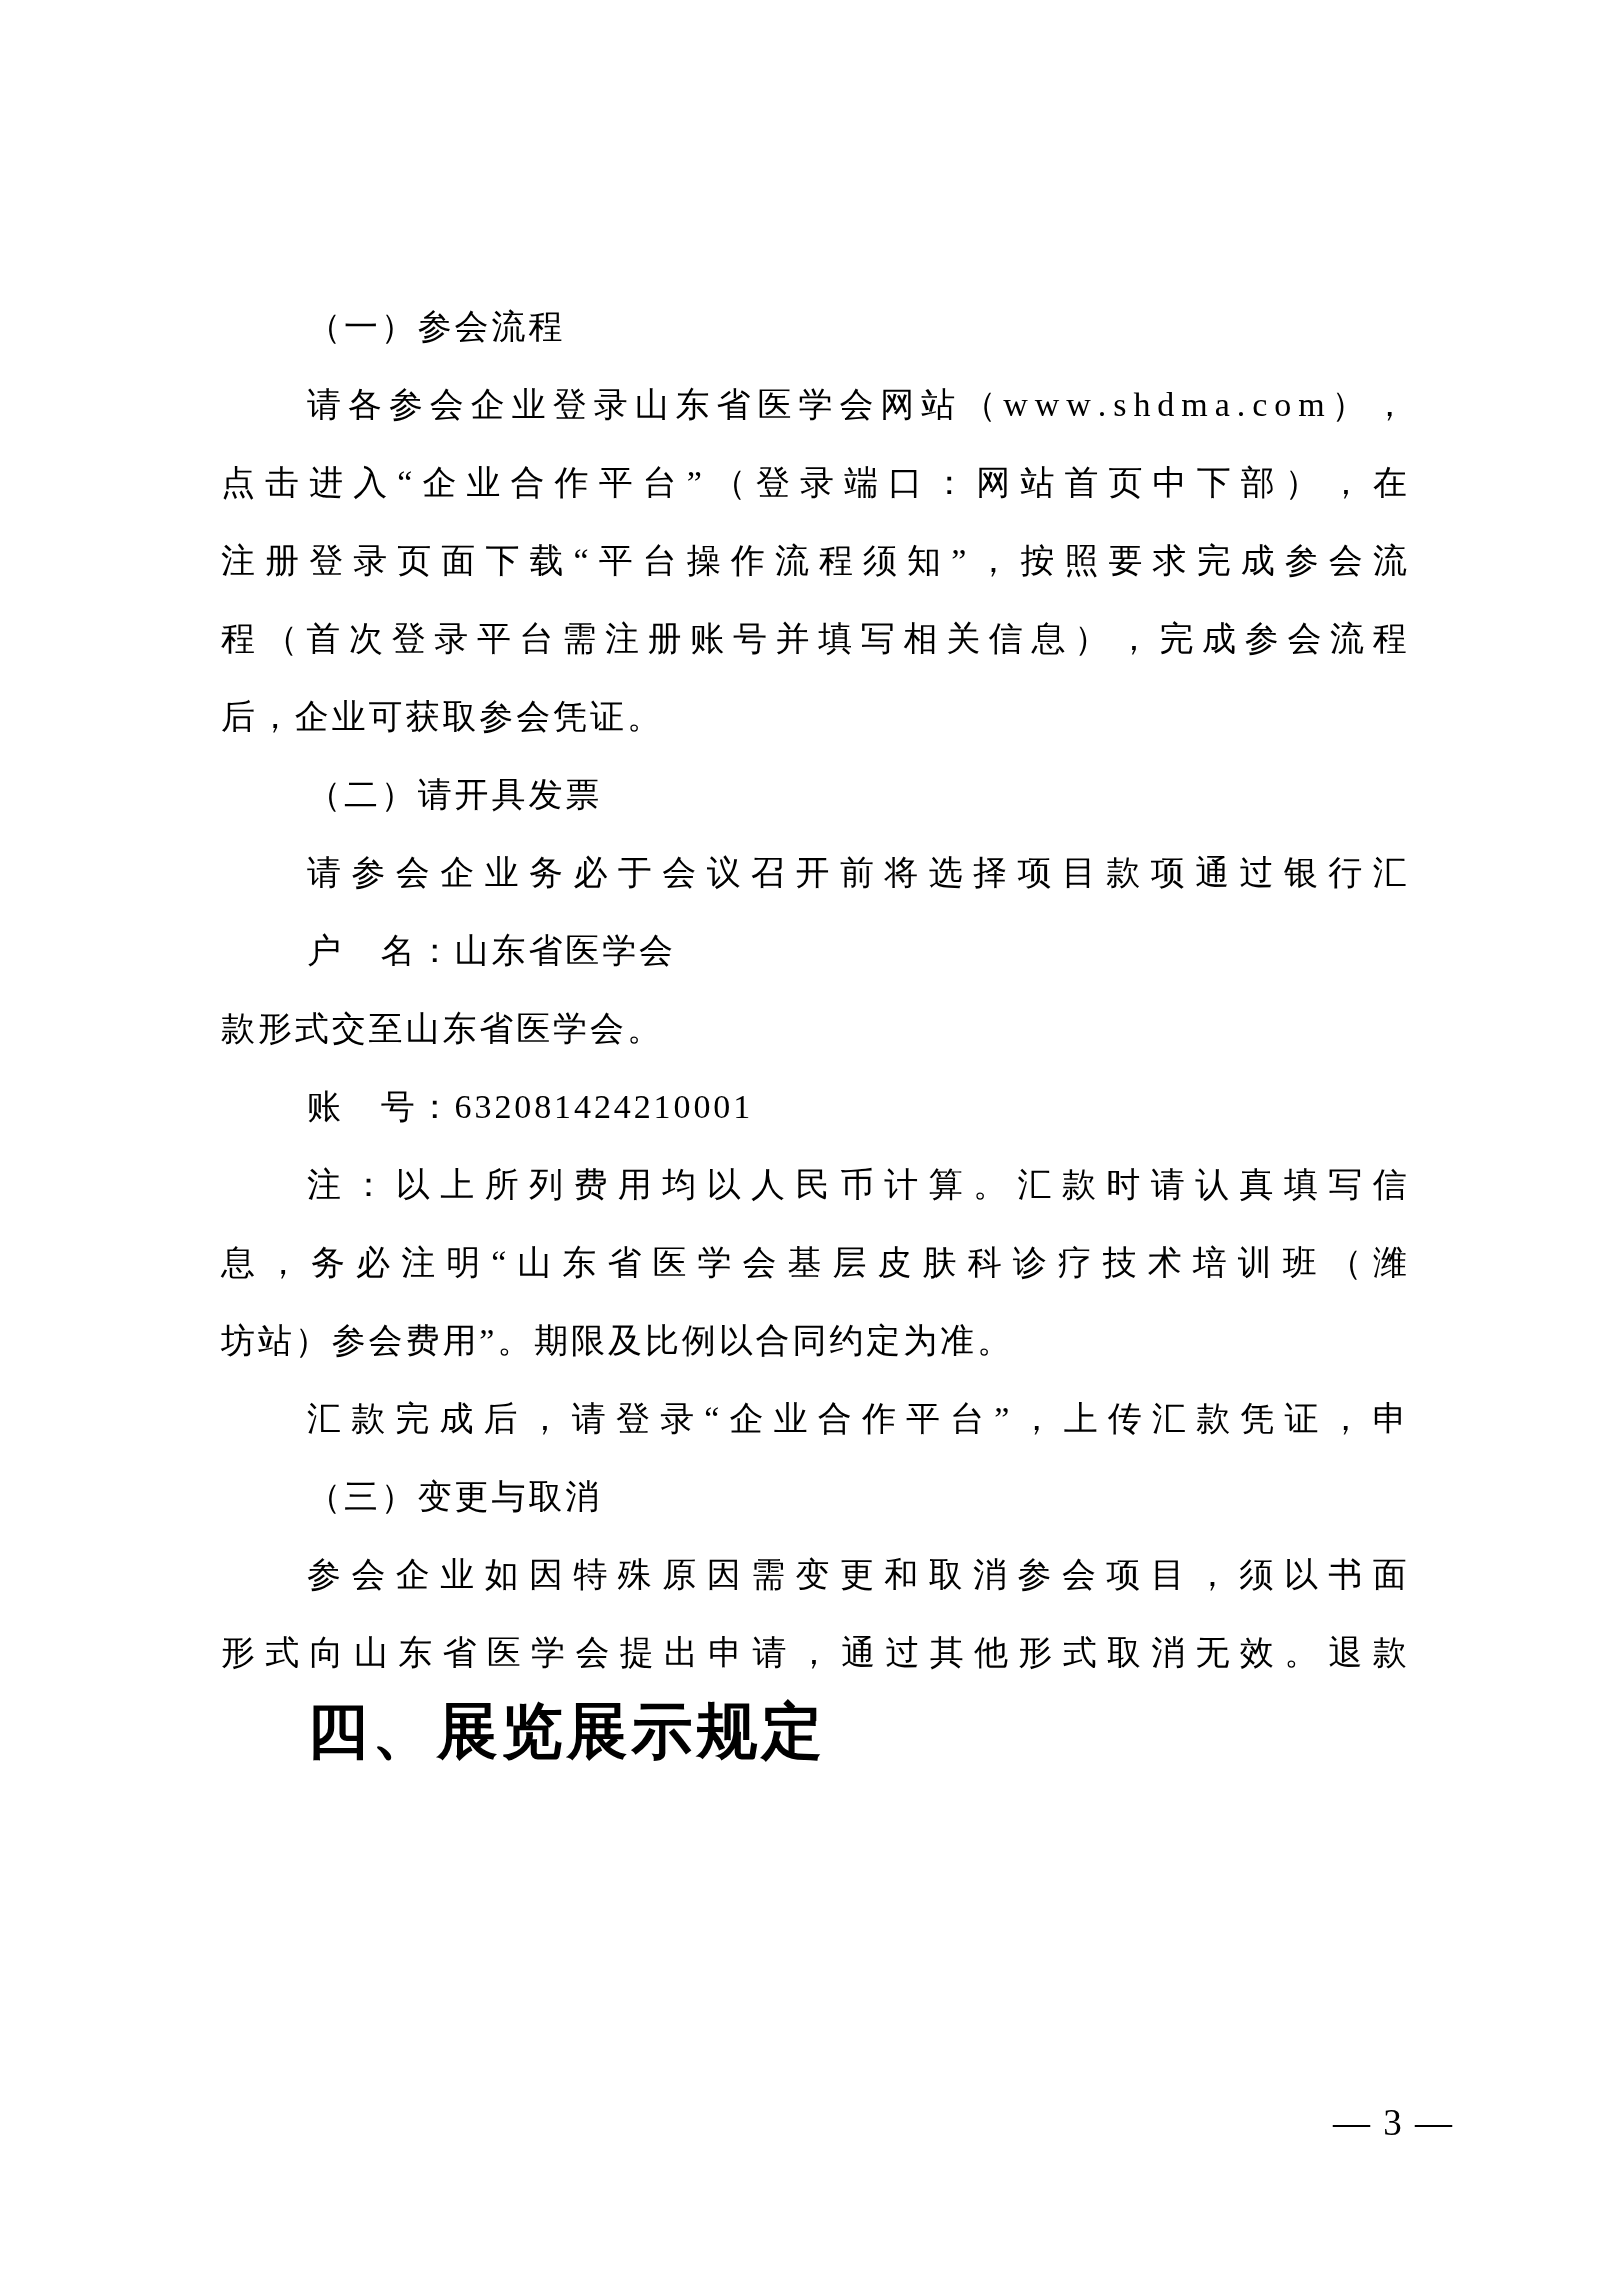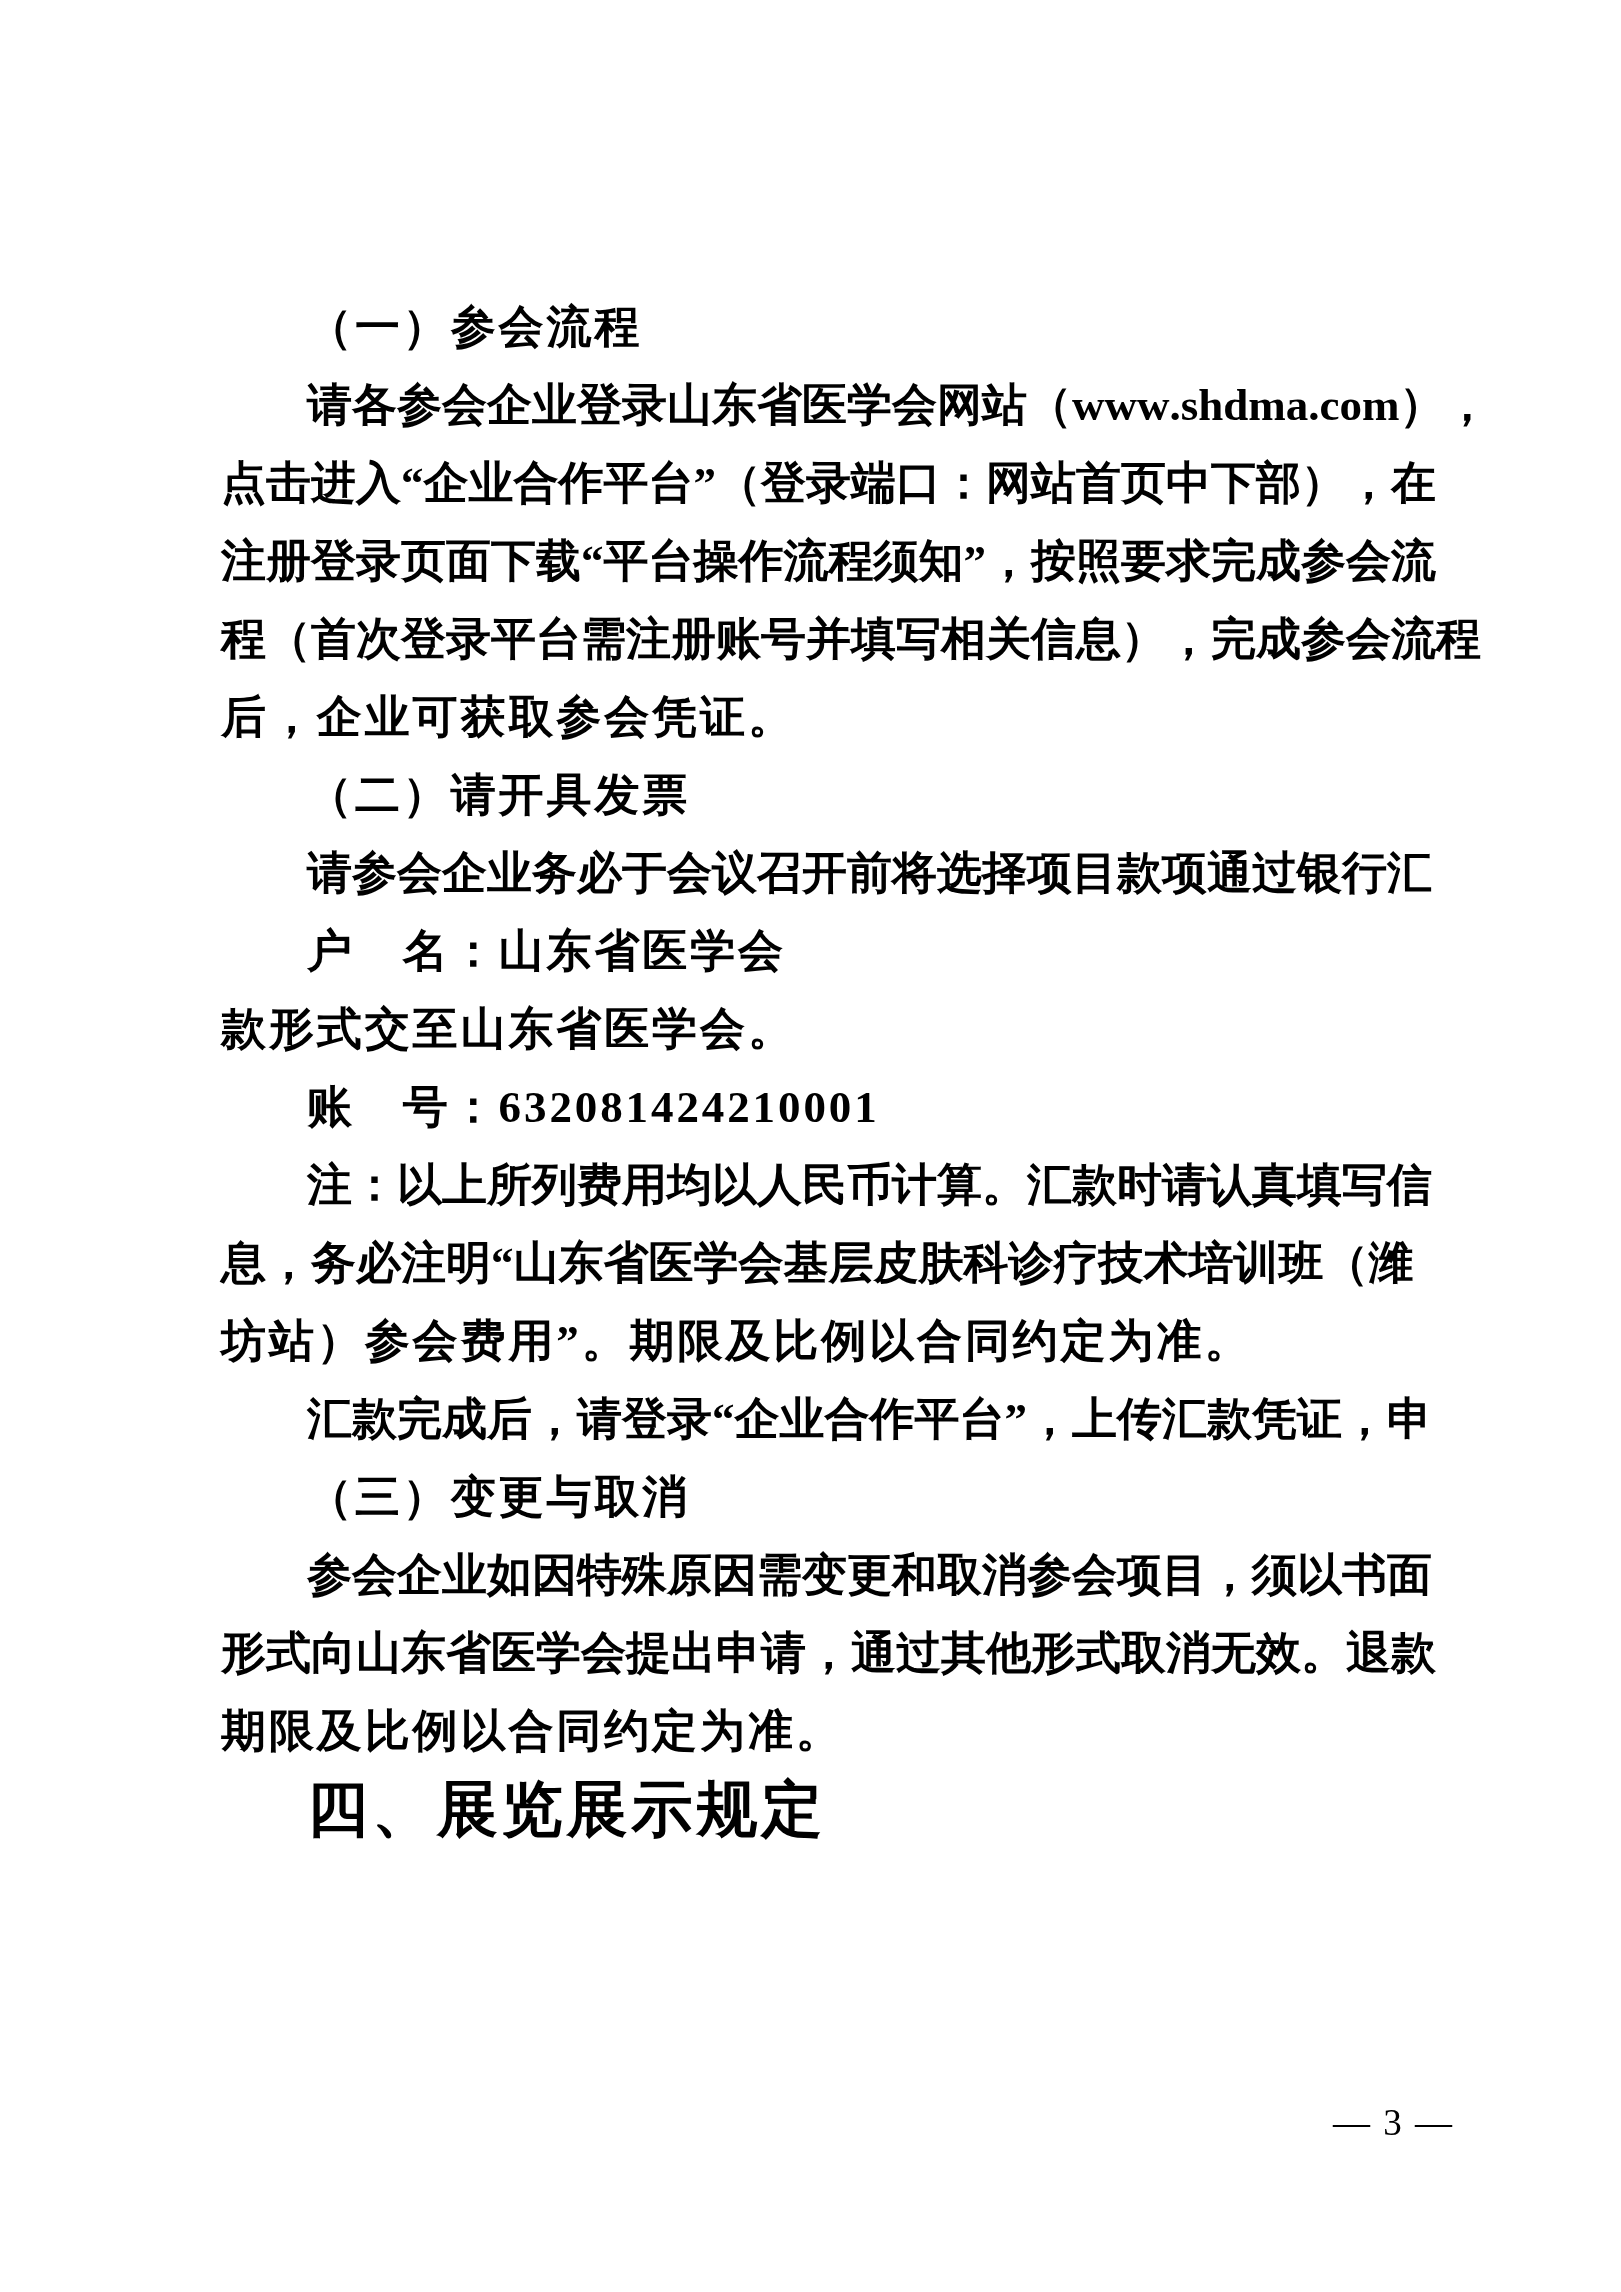--- a/index.html
+++ b/index.html
@@ -11,25 +11,24 @@
     color:#000;
     overflow:hidden;
   }
   .doc-body{
     position:absolute;
     left:221px;top:288px;
     width:1186px;
   }
   .ln{
     height:78px;
-    font-size:45px;
+    font-size:34px;
     line-height:78px;
     letter-spacing:2.9px;
     white-space:pre;
-    font-weight:bold;
   }
   .ind{padding-left:86px;}
   
   .jst{
     display:flex;
     justify-content:space-between;
     align-items:center;
     letter-spacing:0;
   }
   .hd{
@@ -63,18 +62,17 @@
   <div class="ln ind">户　名：山东省医学会</div>
   <div class="ln">款形式交至山东省医学会。</div>
   <div class="ln ind">账　号：632081424210001</div>
   <div class="ln ind jst"><span>注</span><span>：</span><span>以</span><span>上</span><span>所</span><span>列</span><span>费</span><span>用</span><span>均</span><span>以</span><span>人</span><span>民</span><span>币</span><span>计</span><span>算</span><span>。</span><span>汇</span><span>款</span><span>时</span><span>请</span><span>认</span><span>真</span><span>填</span><span>写</span><span>信</span></div>
   <div class="ln jst"><span>息</span><span>，</span><span>务</span><span>必</span><span>注</span><span>明</span><span>“</span><span>山</span><span>东</span><span>省</span><span>医</span><span>学</span><span>会</span><span>基</span><span>层</span><span>皮</span><span>肤</span><span>科</span><span>诊</span><span>疗</span><span>技</span><span>术</span><span>培</span><span>训</span><span>班</span><span>（</span><span>潍</span></div>
   <div class="ln">坊站）参会费用”。期限及比例以合同约定为准。</div>
   <div class="ln ind jst"><span>汇</span><span>款</span><span>完</span><span>成</span><span>后</span><span>，</span><span>请</span><span>登</span><span>录</span><span>“</span><span>企</span><span>业</span><span>合</span><span>作</span><span>平</span><span>台</span><span>”</span><span>，</span><span>上</span><span>传</span><span>汇</span><span>款</span><span>凭</span><span>证</span><span>，</span><span>申</span></div>
   <div class="ln ind">（三）变更与取消</div>
   <div class="ln ind jst"><span>参</span><span>会</span><span>企</span><span>业</span><span>如</span><span>因</span><span>特</span><span>殊</span><span>原</span><span>因</span><span>需</span><span>变</span><span>更</span><span>和</span><span>取</span><span>消</span><span>参</span><span>会</span><span>项</span><span>目</span><span>，</span><span>须</span><span>以</span><span>书</span><span>面</span></div>
   <div class="ln jst"><span>形</span><span>式</span><span>向</span><span>山</span><span>东</span><span>省</span><span>医</span><span>学</span><span>会</span><span>提</span><span>出</span><span>申</span><span>请</span><span>，</span><span>通</span><span>过</span><span>其</span><span>他</span><span>形</span><span>式</span><span>取</span><span>消</span><span>无</span><span>效</span><span>。</span><span>退</span><span>款</span></div>
-  <div class="ln">期限及比例以合同约定为准。</div>
   <div class="ln ind hd">四、展览展示规定</div>
 </div>
 
 <div class="ftr">— 3 —</div>
 
 
 </body></html>

